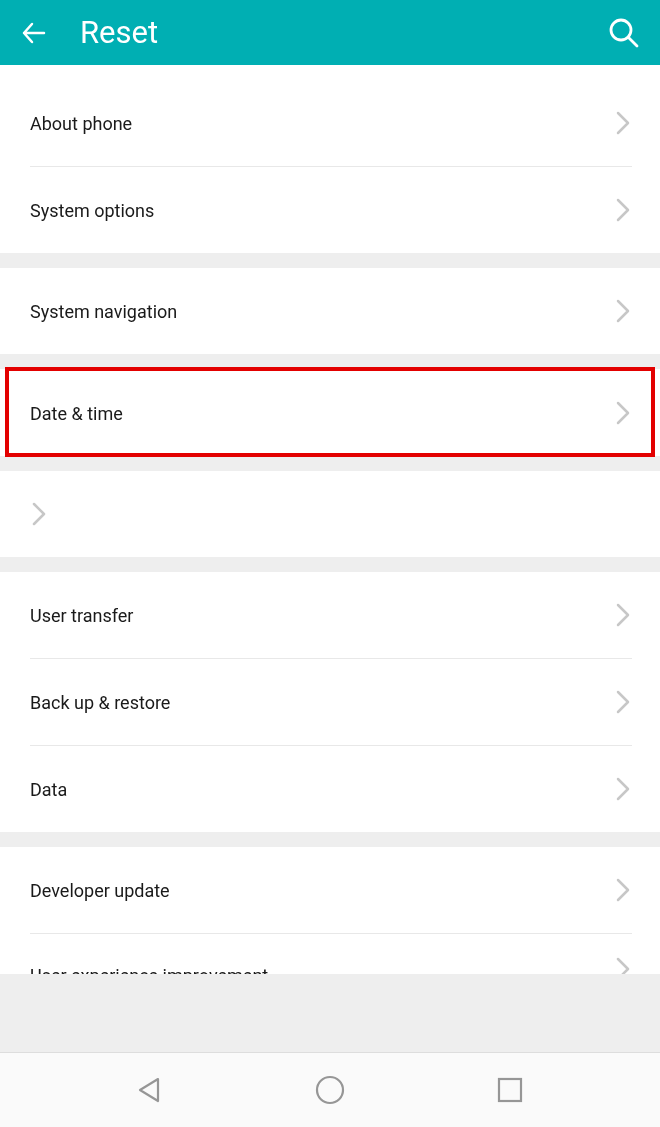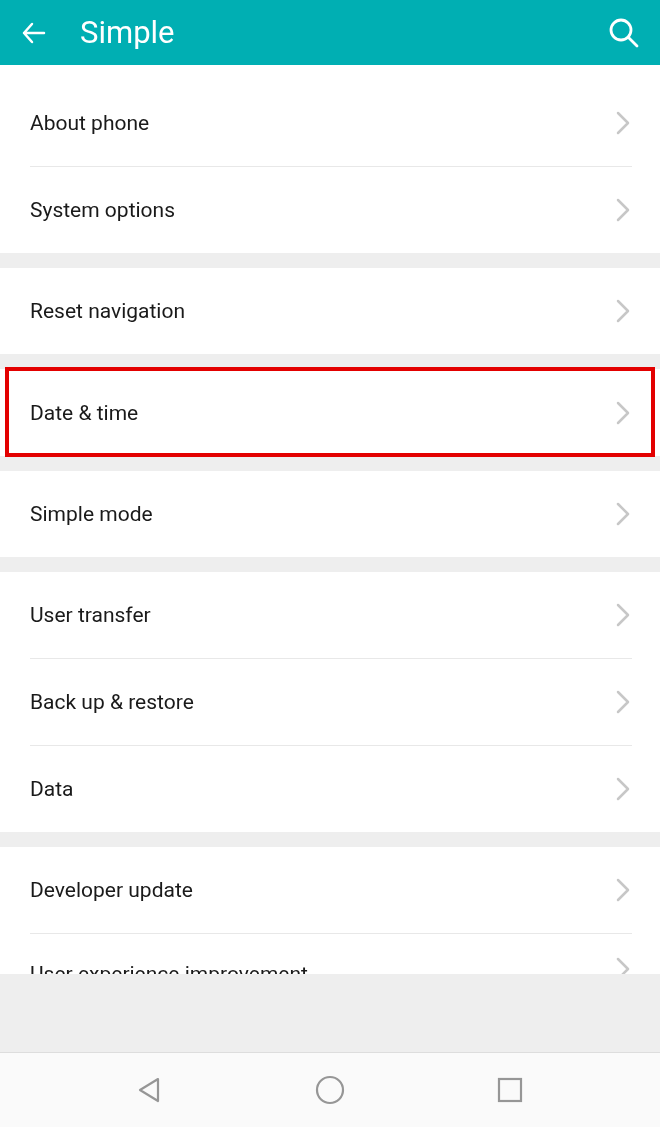--- a/index.html
+++ b/index.html
@@ -58,21 +58,21 @@
     }
     .item {
       background: #fff;
       height: 86px;
       display: flex;
       align-items: center;
       padding: 0 28px 0 30px;
       position: relative;
     }
     .item-label {
-      font-size: 21px;
+      font-size: 18px;
       color: #1a1a1a;
       flex: 1;
     }
     .chevron {
       width: 18px;
       height: 30px;
       display: flex;
       align-items: center;
       justify-content: center;
     }
@@ -119,21 +119,21 @@
   </style>
 </head>
 <body>
 
 <div class="header">
   <div class="back-arrow">
     <svg width="32" height="32" viewBox="0 0 32 32">
       <path d="M 26 16 L 6 16 M 14 7 L 6 16 L 14 25" stroke="#fff" stroke-width="2.5" fill="none" stroke-linecap="round" stroke-linejoin="round"></path>
     </svg>
   </div>
-  <div class="title">Simple</div>
+  <div class="title">Reset</div>
   <div class="search-btn">
     <svg width="34" height="34" viewBox="0 0 34 34">
       <circle cx="14" cy="14" r="10" stroke="#fff" stroke-width="2.8" fill="none"></circle>
       <line x1="22" y1="22" x2="30" y2="30" stroke="#fff" stroke-width="2.8" stroke-linecap="round"></line>
     </svg>
   </div>
 </div>
 
 <div class="content">
   <div class="first-gap"></div>
@@ -155,21 +155,21 @@
             <path d="M 2 2 L 12 12 L 2 22" stroke="#c7c7c7" stroke-width="2.5" fill="none" stroke-linecap="round" stroke-linejoin="round"></path>
           </svg>
       </span>
     </div>
   </div>
 
   <div class="gap"></div>
 
   <div class="group">
     <div class="item">
-      <span class="item-label">Reset navigation</span>
+      <span class="item-label">System navigation</span>
       <span class="chevron">
         <svg width="14" height="24" viewBox="0 0 14 24">
             <path d="M 2 2 L 12 12 L 2 22" stroke="#c7c7c7" stroke-width="2.5" fill="none" stroke-linecap="round" stroke-linejoin="round"></path>
           </svg>
       </span>
     </div>
   </div>
 
   <div class="gap"></div>
 
@@ -182,21 +182,20 @@
             <path d="M 2 2 L 12 12 L 2 22" stroke="#c7c7c7" stroke-width="2.5" fill="none" stroke-linecap="round" stroke-linejoin="round"></path>
           </svg>
       </span>
     </div>
   </div>
 
   <div class="gap"></div>
 
   <div class="group">
     <div class="item">
-      <span class="item-label">Simple mode</span>
       <span class="chevron">
         <svg width="14" height="24" viewBox="0 0 14 24">
             <path d="M 2 2 L 12 12 L 2 22" stroke="#c7c7c7" stroke-width="2.5" fill="none" stroke-linecap="round" stroke-linejoin="round"></path>
           </svg>
       </span>
     </div>
   </div>
 
   <div class="gap"></div>
 

